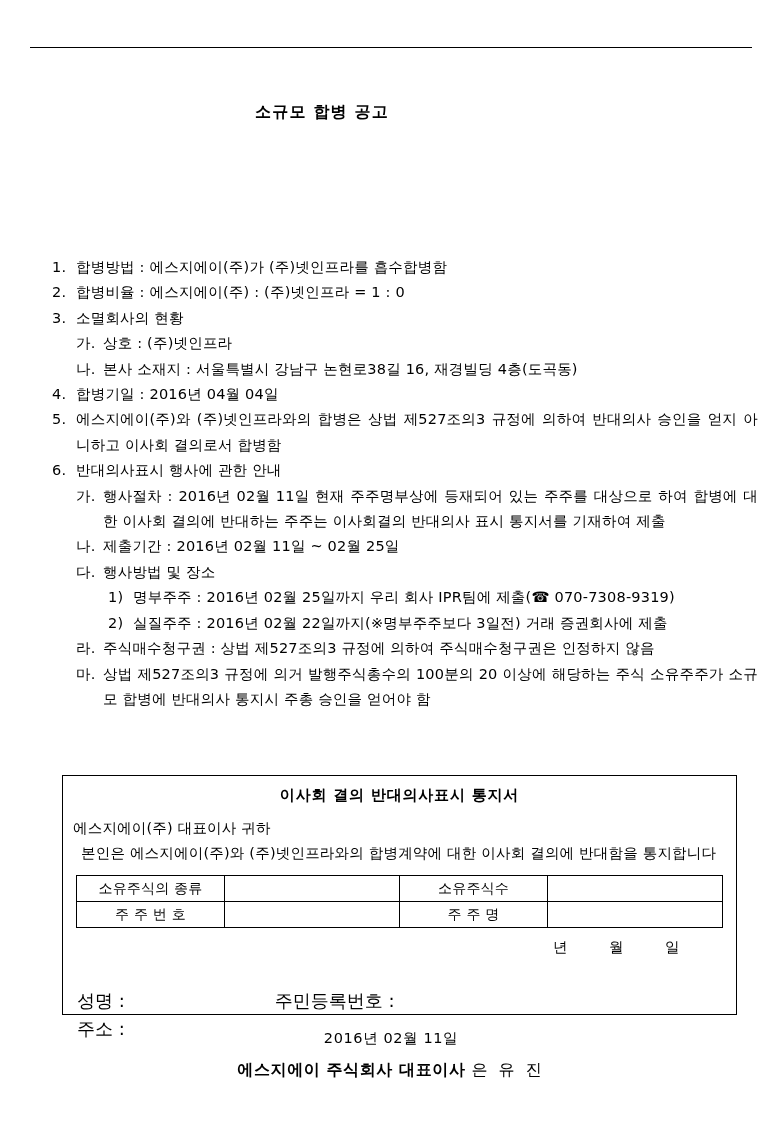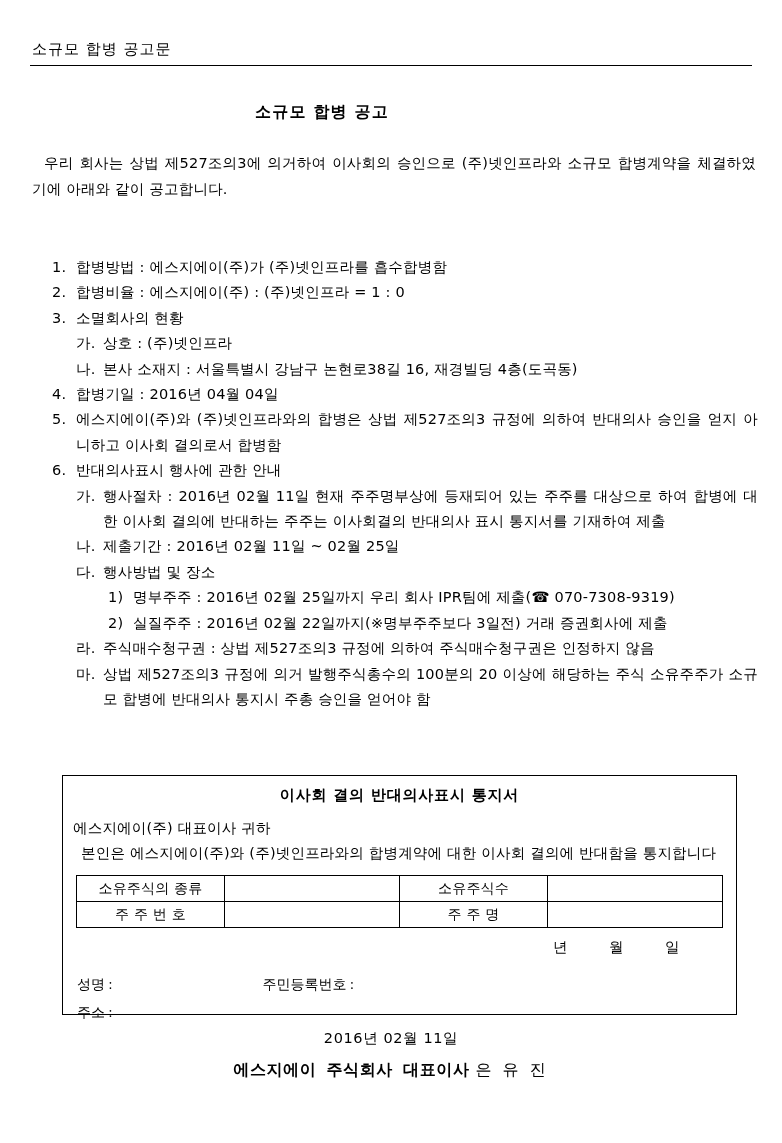--- a/index.html
+++ b/index.html
@@ -162,25 +162,24 @@
     margin-top: 10px;
     padding-right: 56px;
     text-align: right;
     font-size: 14.5px;
     letter-spacing: 0.5px;
   }
   .datefields .seg { display: inline-block; width: 56px; text-align: left; }
   .datefields .seg.last { width: auto; }
 
   .personfields {
-    margin-top: 14px;
+    margin-top: 30px;
     padding-left: 14px;
-    font-size: 14px;
+    font-size: 18px;
     line-height: 28px;
-    font-family: Liberation Serif, serif;
   }
   .personfields .rrn {
     display: inline-block;
     margin-left: 150px;
   }
 
   
   .footer-date {
     position: absolute;
     left: 0;
@@ -194,41 +193,38 @@
     position: absolute;
     left: 0;
     top: 1060px;
     width: 782px;
     text-align: center;
     font-size: 16px;
     letter-spacing: 0.6px;
   }
   .footer-signature .company {
     font-weight: bold;
-    font-family: Liberation Mono, monospace;
   }
   .footer-signature .ceoname {
     font-weight: normal;
     letter-spacing: 3px;
     margin-left: 6px;
   }
 </style>
 </head>
 <body>
 
 <div class="page">
 
   <div class="doc-header">
-    <div class="doc-header-title">소규모 합병 공고문</div>
     <div class="doc-header-rule"></div>
   </div>
 
   <div class="doc-title">소규모 합병 공고</div>
 
-  <div class="intro">우리 회사는 상법 제527조의3에 의거하여 이사회의 승인으로 (주)넷인프라와 소규모 합병계약을 체결하였기에 아래와 같이 공고합니다.</div>
 
 
   <div class="items" id="clause-list">
       <div class="item lvl1">
         <span class="item-marker">1.</span>
         <span class="item-text">합병방법 : 에스지에이(주)가 (주)넷인프라를 흡수합병함</span>
       </div>
       <div class="item lvl1">
         <span class="item-marker">2.</span>
         <span class="item-text">합병비율 : 에스지에이(주) : (주)넷인프라 = 1 : 0</span>

